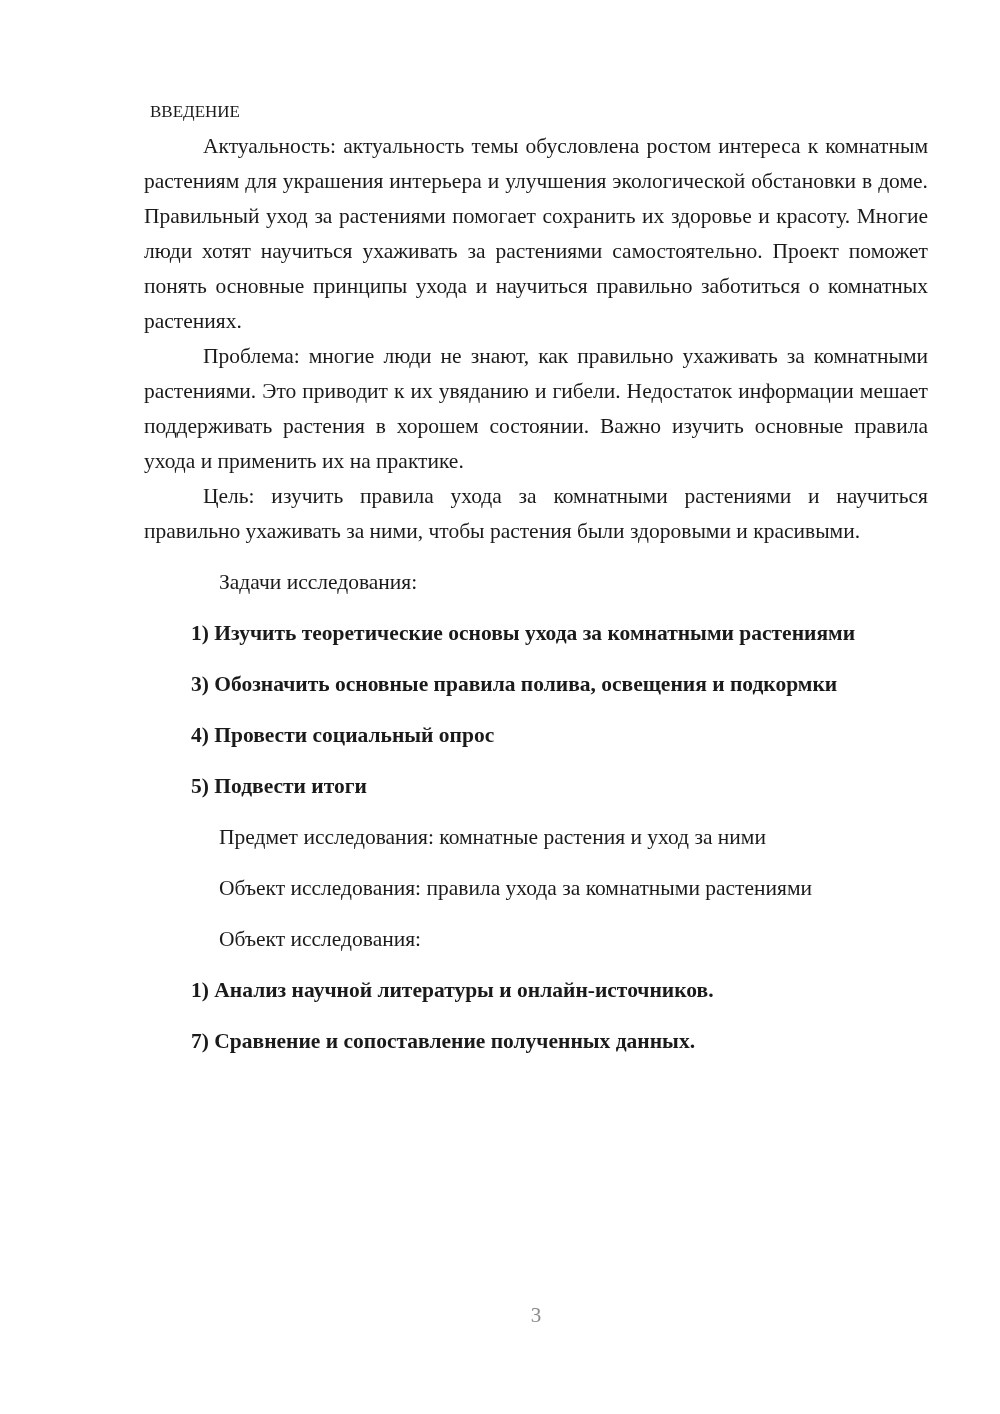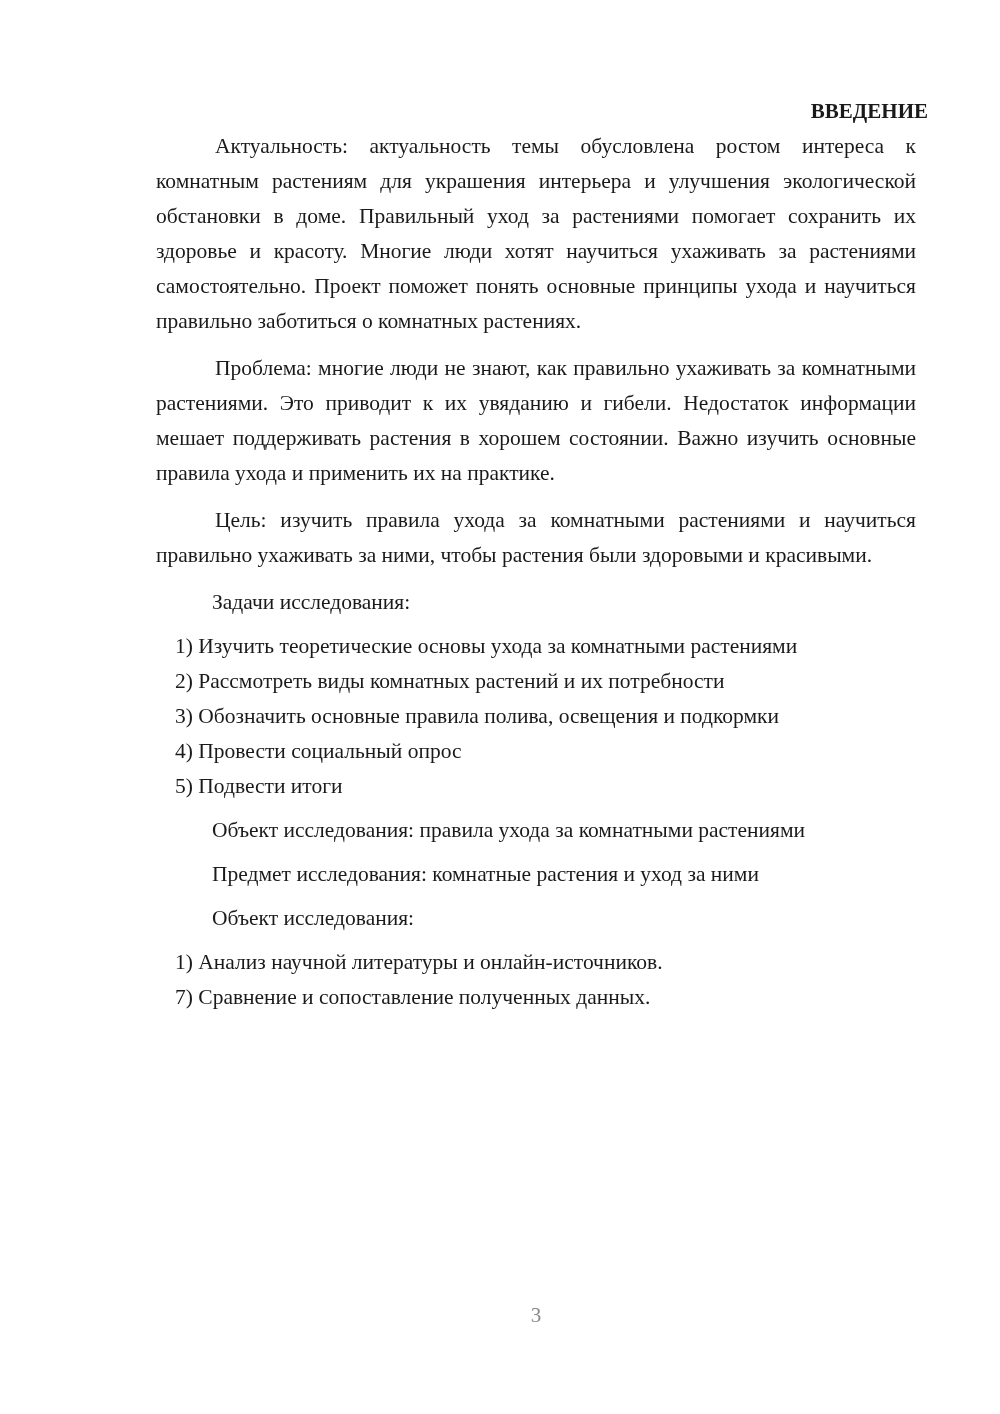--- a/index.html
+++ b/index.html
@@ -23,43 +23,44 @@
   }
   .content {
     position: absolute;
     left: 144px;
     top: 94px;
     width: 784px;
     font-size: 21.5px;
     line-height: 35px;
   }
   .title {
-    text-align: right;
-    font-weight: bold;
-    font-size: 21px;
+    text-align: left;
+    font-weight: normal;
+    font-size: 17px;
     line-height: 35px;
     margin: 0 0 0 0;
     padding-left: 6px;
   }
   .para {
     text-align: justify;
     text-indent: 59px;
-    margin: 12px;
+    margin: 0;
     word-spacing: 0px;
   }
   .para + .para, .title + .para { margin-top: 0; }
   .gap { margin-top: 11px; }
   .gap-sm { margin-top: 10px; }
   .label {
-    margin: 9px;
+    margin: 16px;
     padding-left: 59px;
   }
   .list-item {
-    margin: 0;
+    margin: 16px;
     padding-left: 31px;
+    font-weight: bold;
   }
   .page-number {
     position: absolute;
     left: 0;
     width: 1000px;
     top: 1303px;
     text-align: center;
     font-size: 21px;
     color: #8a8a8a;
     padding-left: 72px;
@@ -75,27 +76,26 @@
 
     <p class="para gap-sm">Актуальность: актуальность темы обусловлена ростом интереса к комнатным растениям для украшения интерьера и улучшения экологической обстановки в доме. Правильный уход за растениями помогает сохранить их здоровье и красоту. Многие люди хотят научиться ухаживать за растениями самостоятельно. Проект поможет понять основные принципы ухода и научиться правильно заботиться о комнатных растениях.</p>
 
     <p class="para gap">Проблема: многие люди не знают, как правильно ухаживать за комнатными растениями. Это приводит к их увяданию и гибели. Недостаток информации мешает поддерживать растения в хорошем состоянии. Важно изучить основные правила ухода и применить их на практике.</p>
 
     <p class="para gap">Цель: изучить правила ухода за комнатными растениями и научиться правильно ухаживать за ними, чтобы растения были здоровыми и красивыми.</p>
 
     <p class="label gap">Задачи исследования:</p>
 
     <p class="list-item gap">1) Изучить теоретические основы ухода за комнатными растениями</p>
-    <p class="list-item gap">2) Рассмотреть виды комнатных растений и их потребности</p>
     <p class="list-item gap">3) Обозначить основные правила полива, освещения и подкормки</p>
     <p class="list-item gap">4) Провести социальный опрос</p>
     <p class="list-item gap">5) Подвести итоги</p>
 
+    <p class="label gap">Предмет исследования: комнатные растения и уход за ними</p>
     <p class="label gap">Объект исследования: правила ухода за комнатными растениями</p>
-    <p class="label gap">Предмет исследования: комнатные растения и уход за ними</p>
 
 
     <p class="label gap">Объект исследования:</p>
     <p class="list-item gap">1) Анализ научной литературы и онлайн-источников.</p>
     <p class="list-item gap">7) Сравнение и сопоставление полученных данных.</p>
   </div>
 
   <div class="page-number">3</div>
 </div>
 

